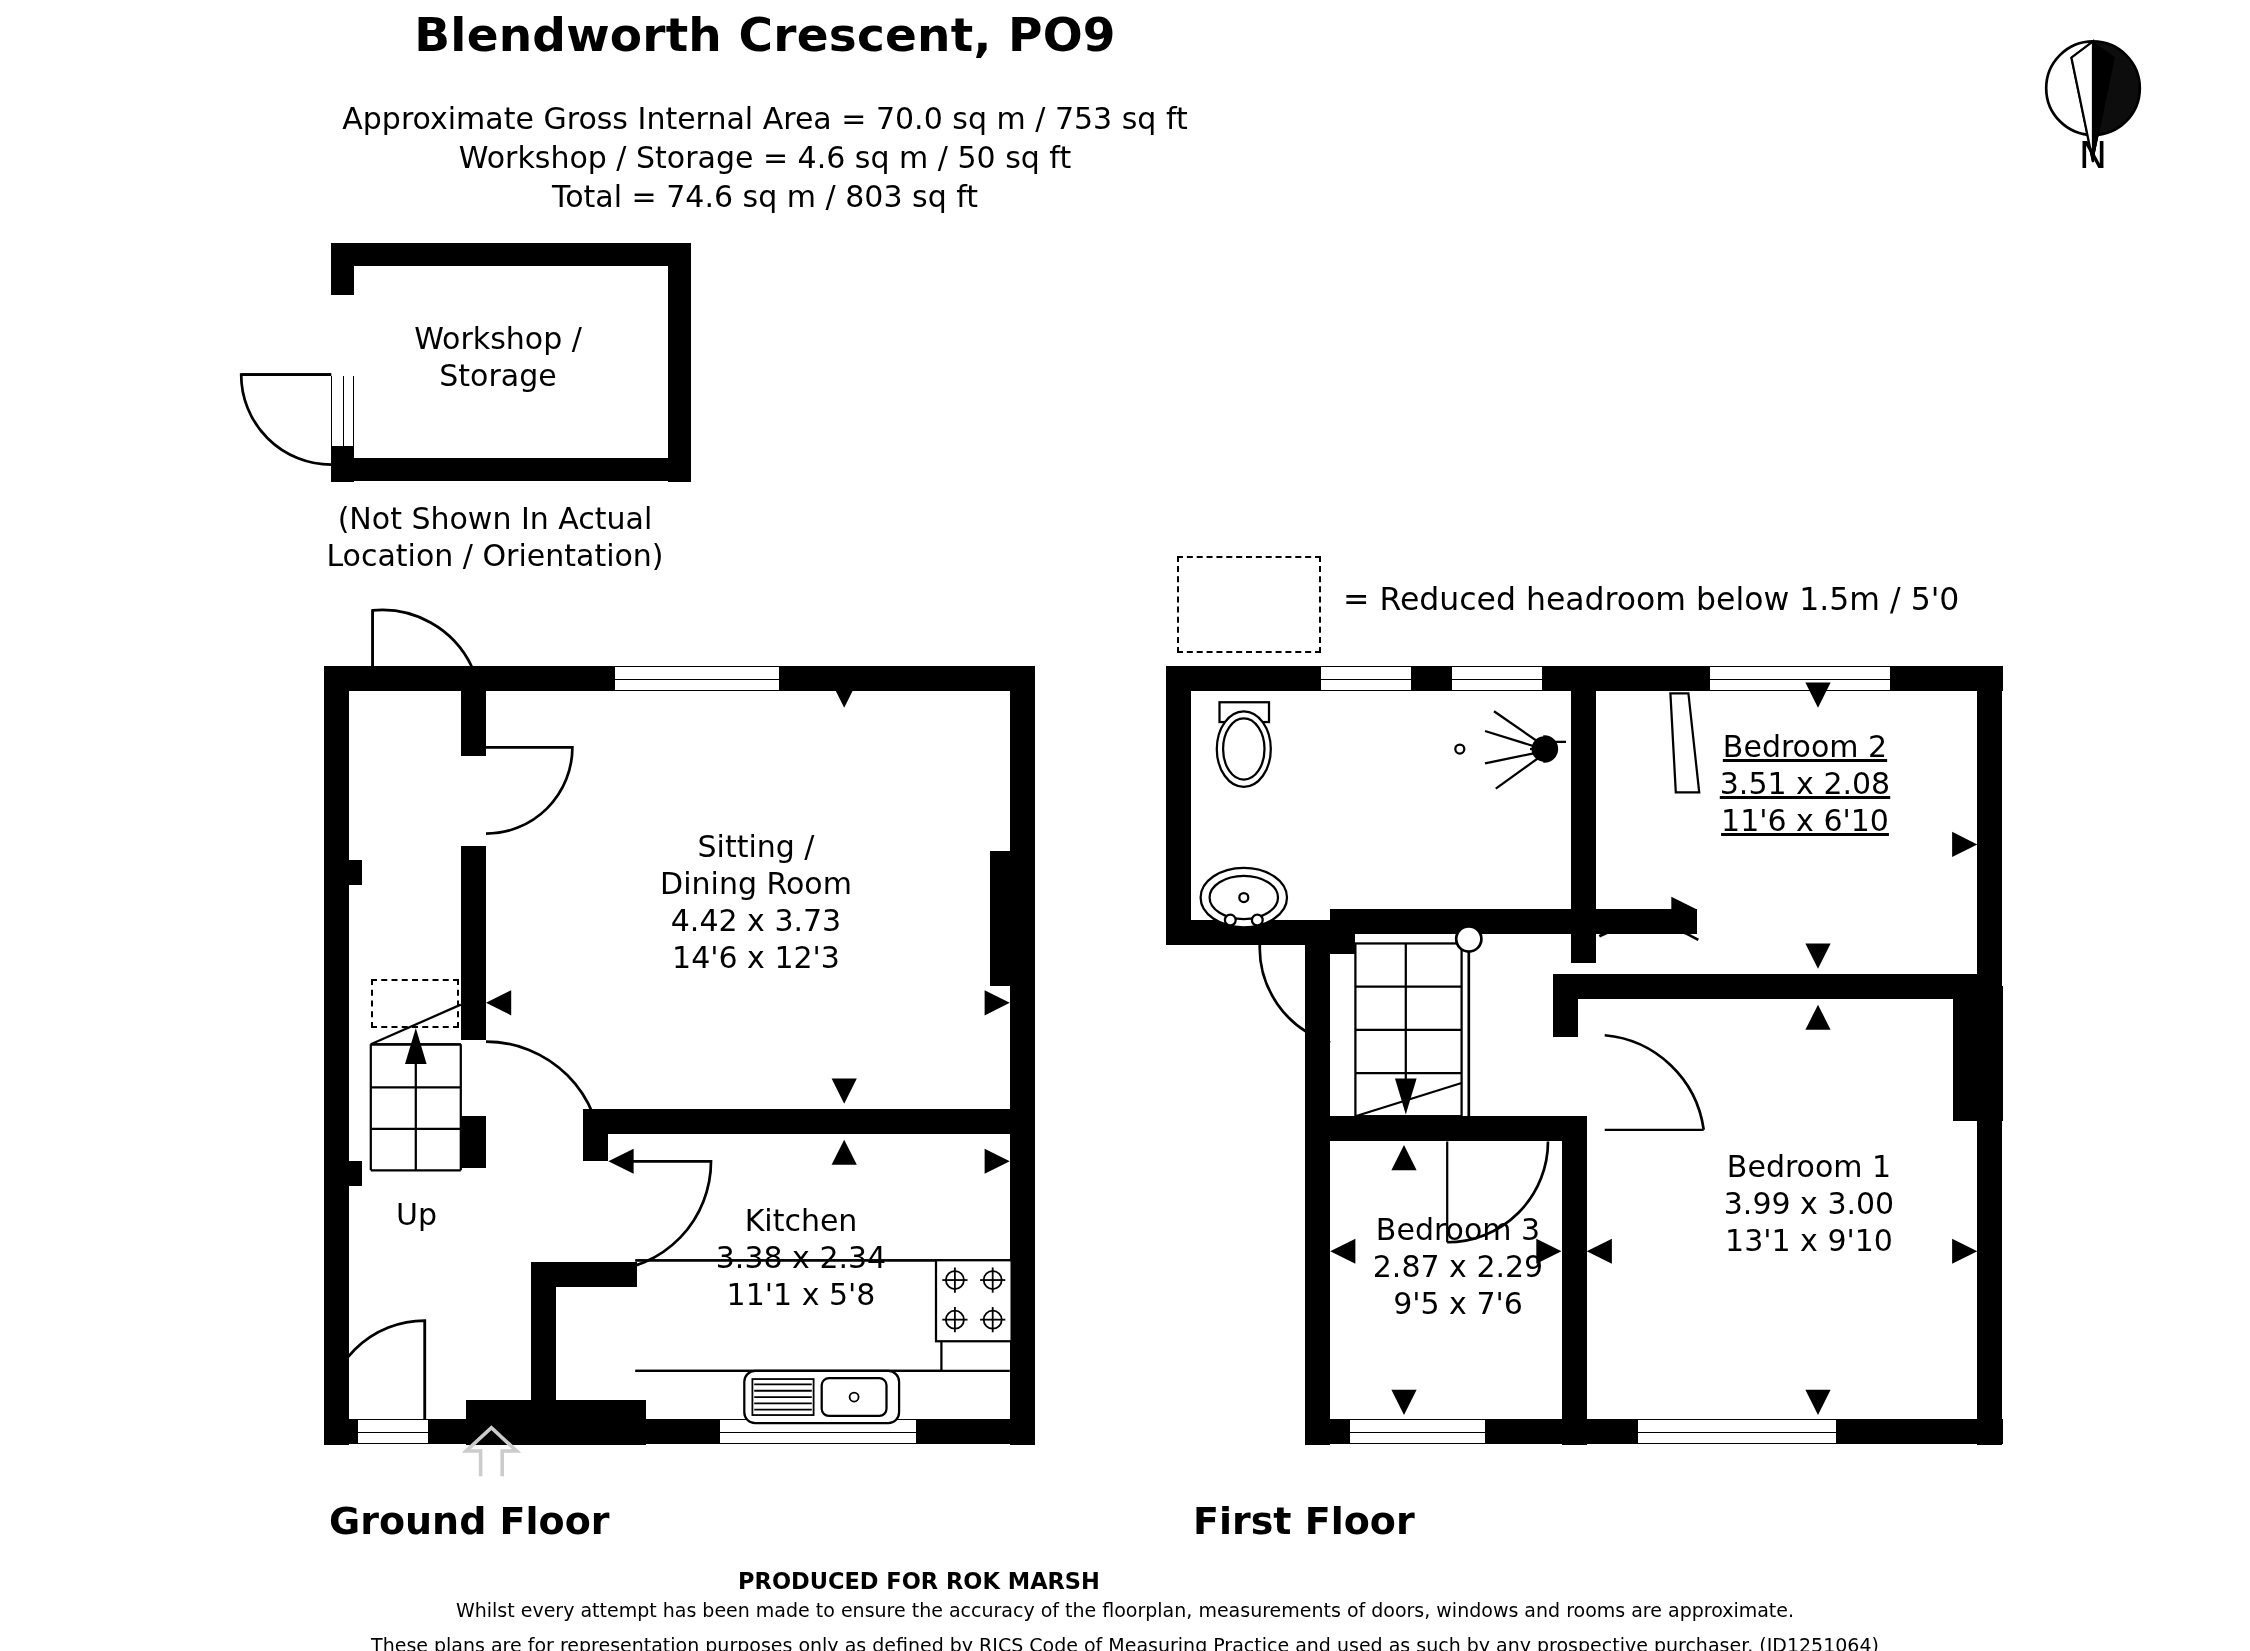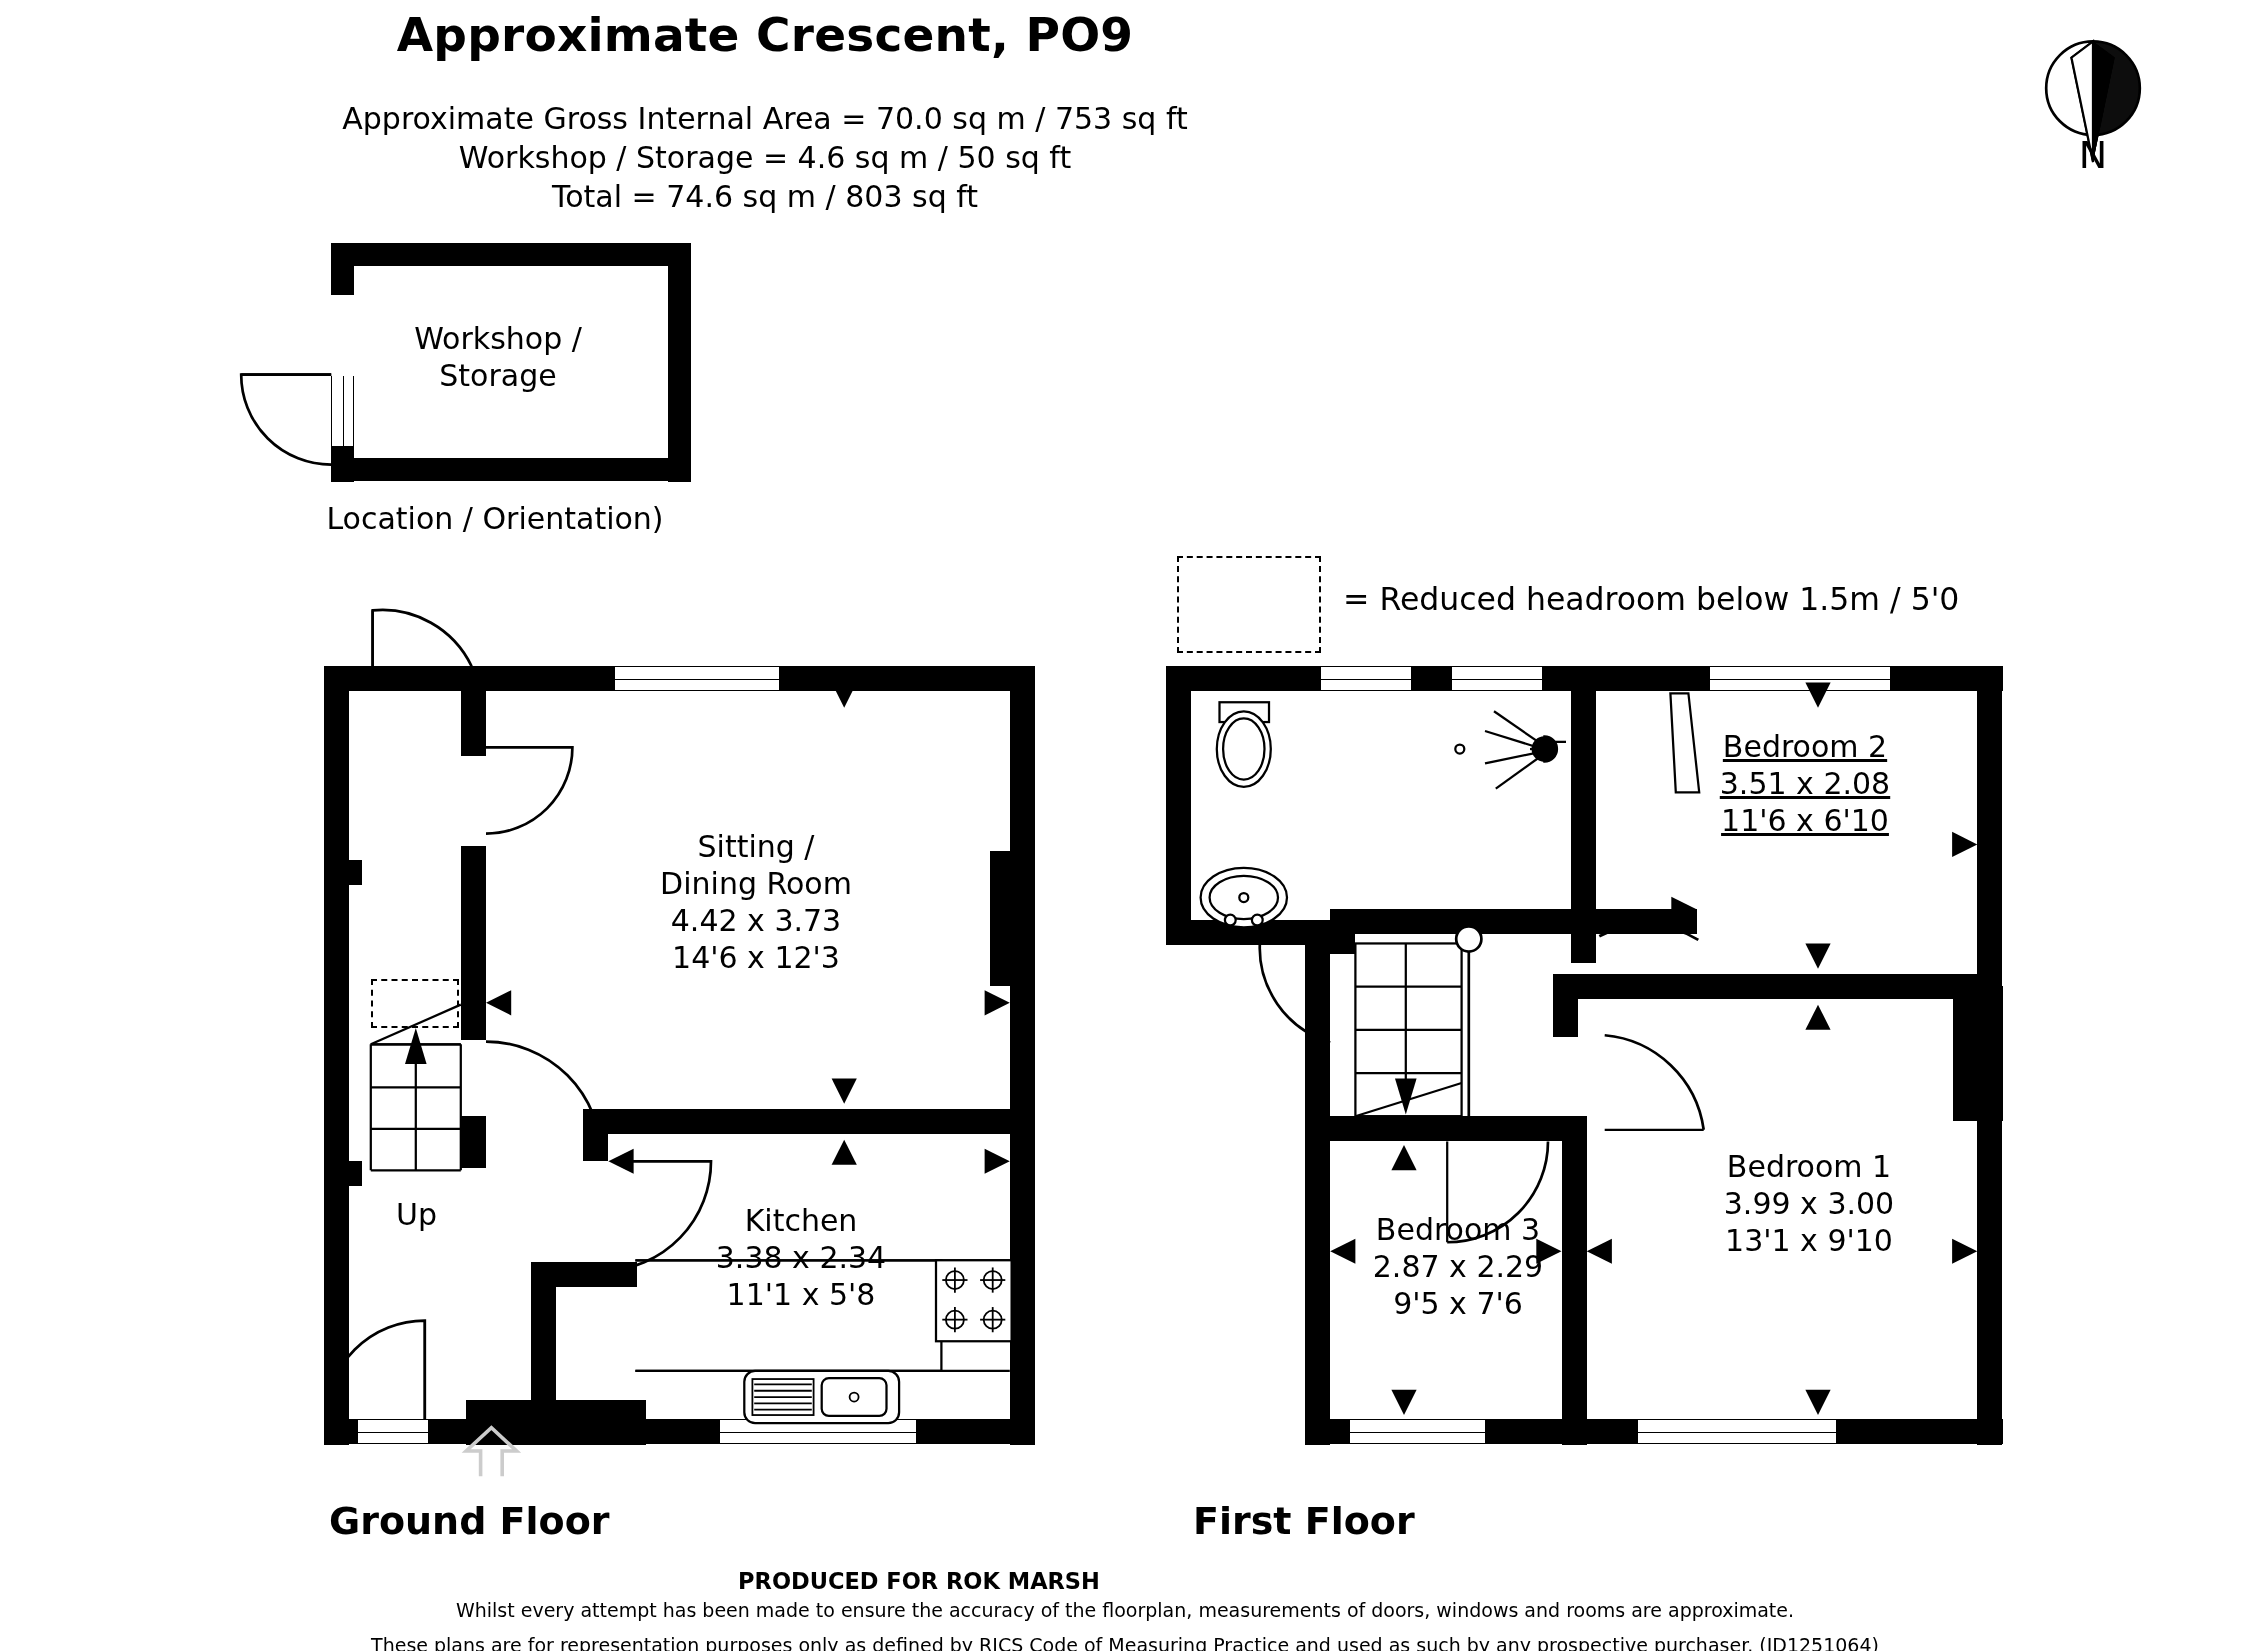--- a/index.html
+++ b/index.html
@@ -175,21 +175,21 @@
     width: 2250px;
     height: 1652px;
     pointer-events: none;
   }
 </style>
 </head>
 <body>
 
 <div class="page">
 
-  <div class="title">Approximate Crescent, PO9</div>
+  <div class="title">Blendworth Crescent, PO9</div>
   <div class="areas">
     <div>Approximate Gross Internal Area = 70.0 sq m / 753 sq ft</div>
     <div>Workshop / Storage = 4.6 sq m / 50 sq ft</div>
     <div>Total =  74.6 sq m / 803 sq ft</div>
   </div>
 
   <div class="compass">
     <svg width="108" height="162" viewBox="0 0 120 180">
       <circle cx="60" cy="78" r="52" fill="#fff" stroke="#000" stroke-width="3"></circle>
       <path d="M60 26 L60 160 L84 44 Z" fill="#000"></path>
@@ -216,20 +216,21 @@
     <svg class="overlay" viewBox="0 0 2500 1835" width="2250" height="1652">
       <path d="M368 416 L268 416 A100 100 0 0 0 368 516" fill="none" stroke="#000" stroke-width="3"></path>
       <line x1="268" y1="416" x2="368" y2="416" stroke="#000" stroke-width="3"></line>
     </svg>
     <div class="room-label" style="left:318px; top:320px; width:360px;">
       <div>Workshop /</div>
       <div>Storage</div>
     </div>
   </div>
   <div class="note-center" style="left:243px; top:500px; width:504px;">
+    <div>(Not Shown In Actual</div>
     <div>Location / Orientation)</div>
   </div>
 
   <div class="legend-box"></div>
   <div class="legend-text">= Reduced headroom below 1.5m / 5'0</div>
 
   <div class="plan">
 
     <div class="wall" style="left:324px; top:666px; width:711px; height:25px;"></div>
     <div class="wall" style="left:324px; top:666px; width:25px; height:779px;"></div>

